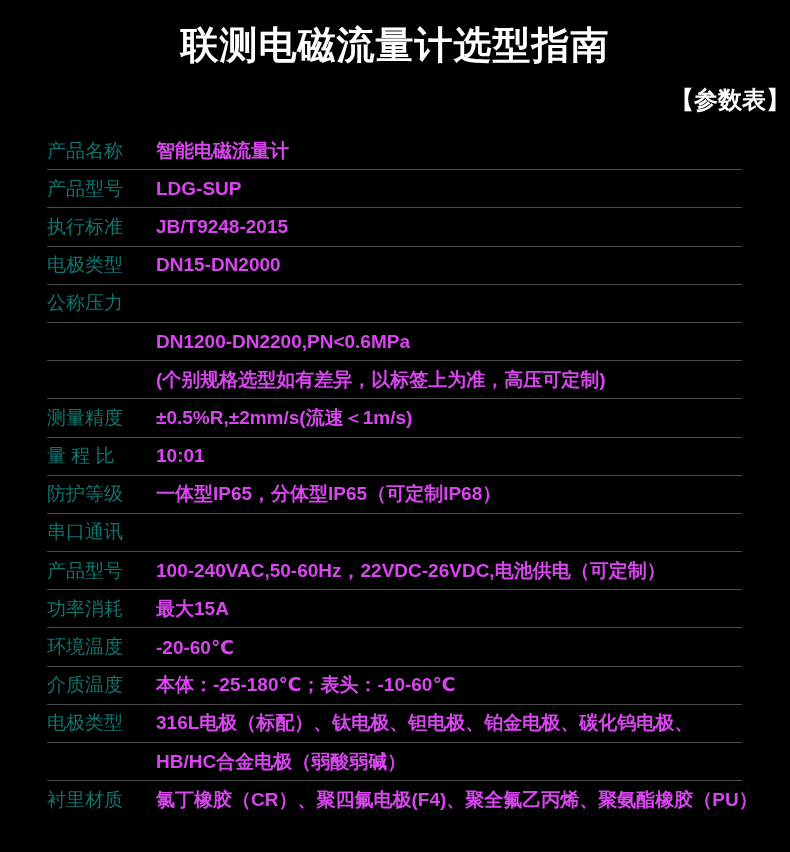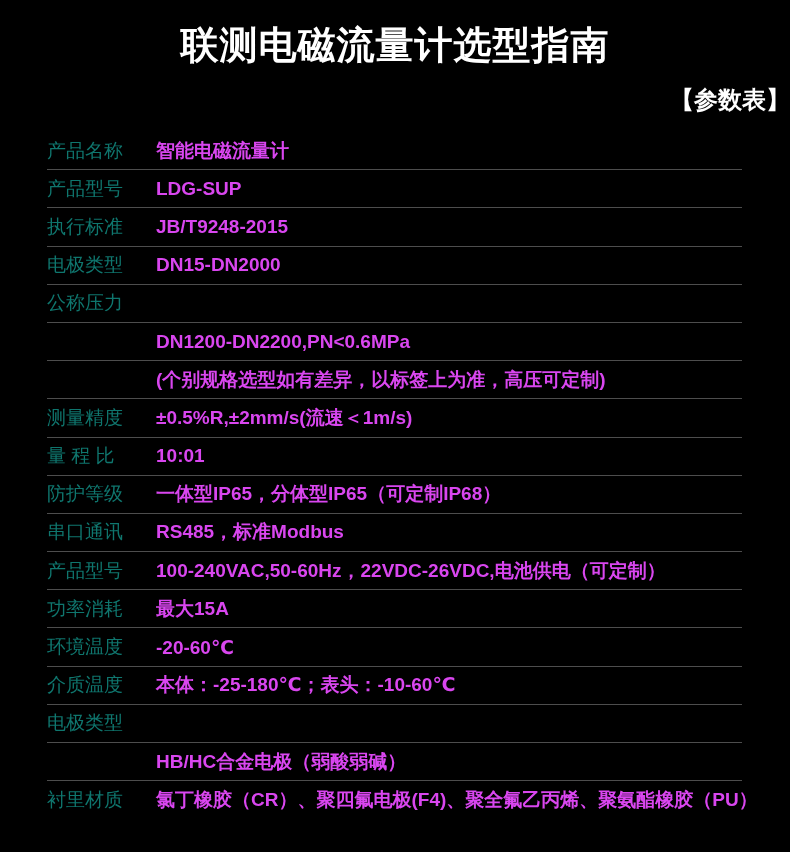--- a/index.html
+++ b/index.html
@@ -123,21 +123,20 @@
       <div class="cell-value">10:01</div>
     </div>
 
     <div class="row">
       <div class="cell-label">防护等级</div>
       <div class="cell-value">一体型IP65，分体型IP65（可定制IP68）</div>
     </div>
 
     <div class="row">
       <div class="cell-label">串口通讯</div>
-      <div class="cell-value">RS485，标准Modbus</div>
     </div>
 
     <div class="row">
       <div class="cell-label">产品型号</div>
       <div class="cell-value">100-240VAC,50-60Hz，22VDC-26VDC,电池供电（可定制）</div>
     </div>
 
     <div class="row">
       <div class="cell-label">功率消耗</div>
       <div class="cell-value">最大15A</div>
@@ -148,20 +147,21 @@
       <div class="cell-value">-20-60℃</div>
     </div>
 
     <div class="row">
       <div class="cell-label">介质温度</div>
       <div class="cell-value">本体：-25-180℃；表头：-10-60℃</div>
     </div>
 
     <div class="row">
       <div class="cell-label">电极类型</div>
+      <div class="cell-value">316L电极（标配）、钛电极、钽电极、铂金电极、碳化钨电极、</div>
     </div>
 
     <div class="row">
       <div class="cell-label"></div>
       <div class="cell-value">HB/HC合金电极（弱酸弱碱）</div>
     </div>
 
     <div class="row no-border">
       <div class="cell-label">衬里材质</div>
       <div class="cell-value">氯丁橡胶（CR）、聚四氟电极(F4)、聚全氟乙丙烯、聚氨酯橡胶（PU）</div>

